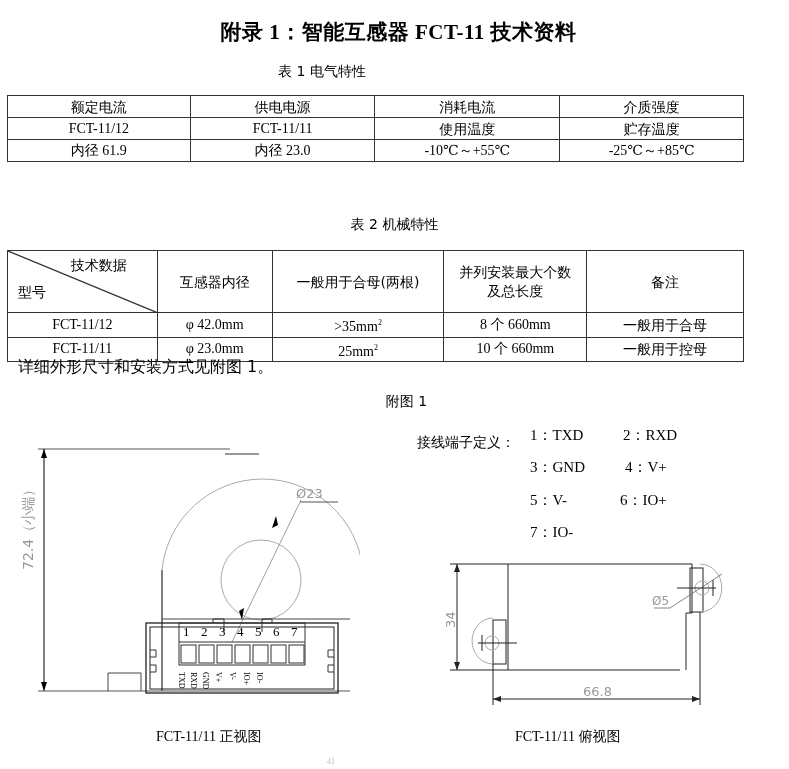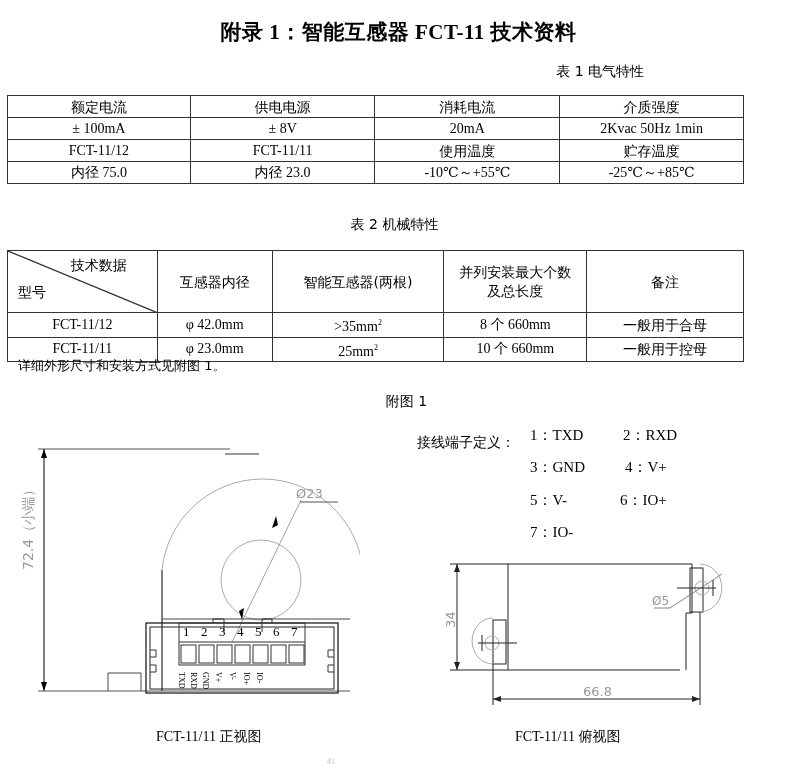--- a/index.html
+++ b/index.html
@@ -9,58 +9,52 @@
     .title { left:4px; width:789px; top:18px; text-align:center; font-size:21px; font-weight:bold; letter-spacing:0.5px; }
     .caption { font-family:"DejaVu Sans",sans-serif; font-size:14px; }
     table.t { position:absolute; border-collapse:collapse; font-size:14px;border-radius:26px; }
     table.t td { border:1.5px solid #333; text-align:center; padding:0; height:21px; line-height:20px; }
     .cjk { font-family:"DejaVu Sans",sans-serif; font-size:14px; }
     .diag { position:relative; }
     .diag svg { position:absolute; left:0; top:0; }
     .diag .tr { position:absolute; right:30px; top:4px; }
     .diag .bl { position:absolute; left:10px; bottom:10px; }
     sup { font-size:8px; }
-    .note { left:18px; top:357px; font-family:"DejaVu Sans",sans-serif; font-size:13px; }
+    .note { left:18px; top:357px; font-family:"DejaVu Sans",sans-serif; font-size:16px; }
     .pin-def { font-family:"Liberation Serif",serif; font-size:15px; }
     .dim { font-family:"DejaVu Sans",sans-serif; color:#999; }
   </style>
 </head>
 <body>
 
 <div class="abs title">附录 1：智能互感器 FCT-11 技术资料</div>
 
-<div class="abs caption" style="left:0;width:644px;top:63px;text-align:right;">表 1    电气特性</div>
+<div class="abs caption" style="left:0;width:644px;top:63px;text-align:center;">表 1    电气特性</div>
 <table class="t" style="left:7px;top:95px;width:737px;">
   <colgroup>
       <col style="width:183px">
       <col style="width:185px">
       <col style="width:185px">
       <col style="width:184px">
     </colgroup>
   <tbody>
       <tr>
     <td class="cjk">额定电流</td>
     <td class="cjk">供电电源</td>
     <td class="cjk">消耗电流</td>
     <td class="cjk">介质强度</td>
   </tr>
   <tr>
-    <td>± 100mA</td>
-    <td>± 8V</td>
-    <td>20mA</td>
-    <td>2Kvac 50Hz 1min</td>
-  </tr>
-  <tr>
     <td>FCT-11/12</td>
     <td>FCT-11/11</td>
     <td class="cjk">使用温度</td>
     <td class="cjk">贮存温度</td>
   </tr>
   <tr>
-    <td>内径 75.0</td>
+    <td>内径 61.9</td>
     <td>内径 23.0</td>
     <td>-10℃～+55℃</td>
     <td>-25℃～+85℃</td>
   </tr>
 </tbody>
   </table>
 
 <div class="abs caption" style="left:0;width:789px;top:216px;text-align:center;">表 2    机械特性</div>
 <table class="t" style="left:7px;top:250px;width:737px;">
   <colgroup>
@@ -73,21 +67,21 @@
   <tbody>
       <tr>
     <td class="cjk diag" style="height:61px;">
       <svg width="150" height="62">
             <line x1="0" y1="0" x2="150" y2="62" stroke="#333" stroke-width="1.3"></line>
           </svg>
       <span class="tr">技术数据</span>
       <span class="bl">型号</span>
     </td>
     <td class="cjk">互感器内径</td>
-    <td class="cjk">智能互感器(两根)</td>
+    <td class="cjk">一般用于合母(两根)</td>
     <td class="cjk" style="padding:0 12px;line-height:19px;">并列安装最大个数及总长度</td>
     <td class="cjk">备注</td>
   </tr>
   <tr>
     <td>FCT-11/12</td>
     <td>φ 42.0mm</td>
     <td><span>&gt;35mm</span><sup>2</sup></td>
     <td>8 个 660mm</td>
     <td class="cjk">一般用于合母</td>
   </tr>

